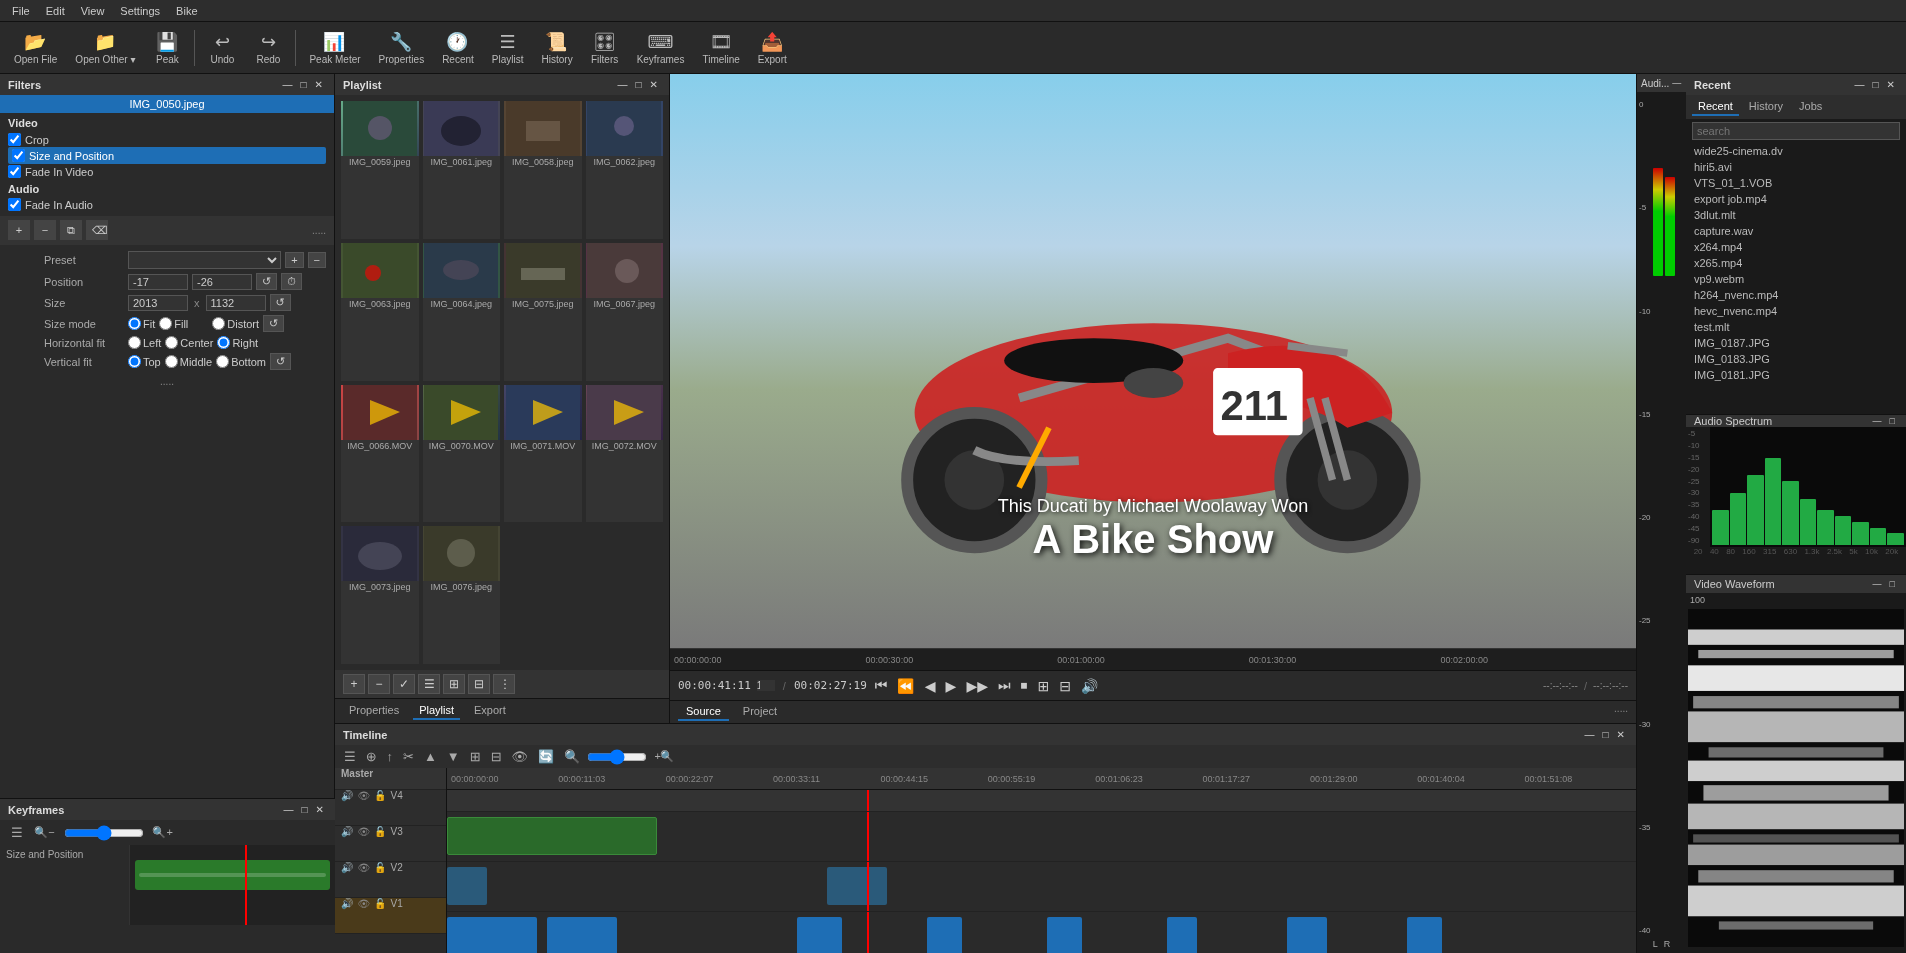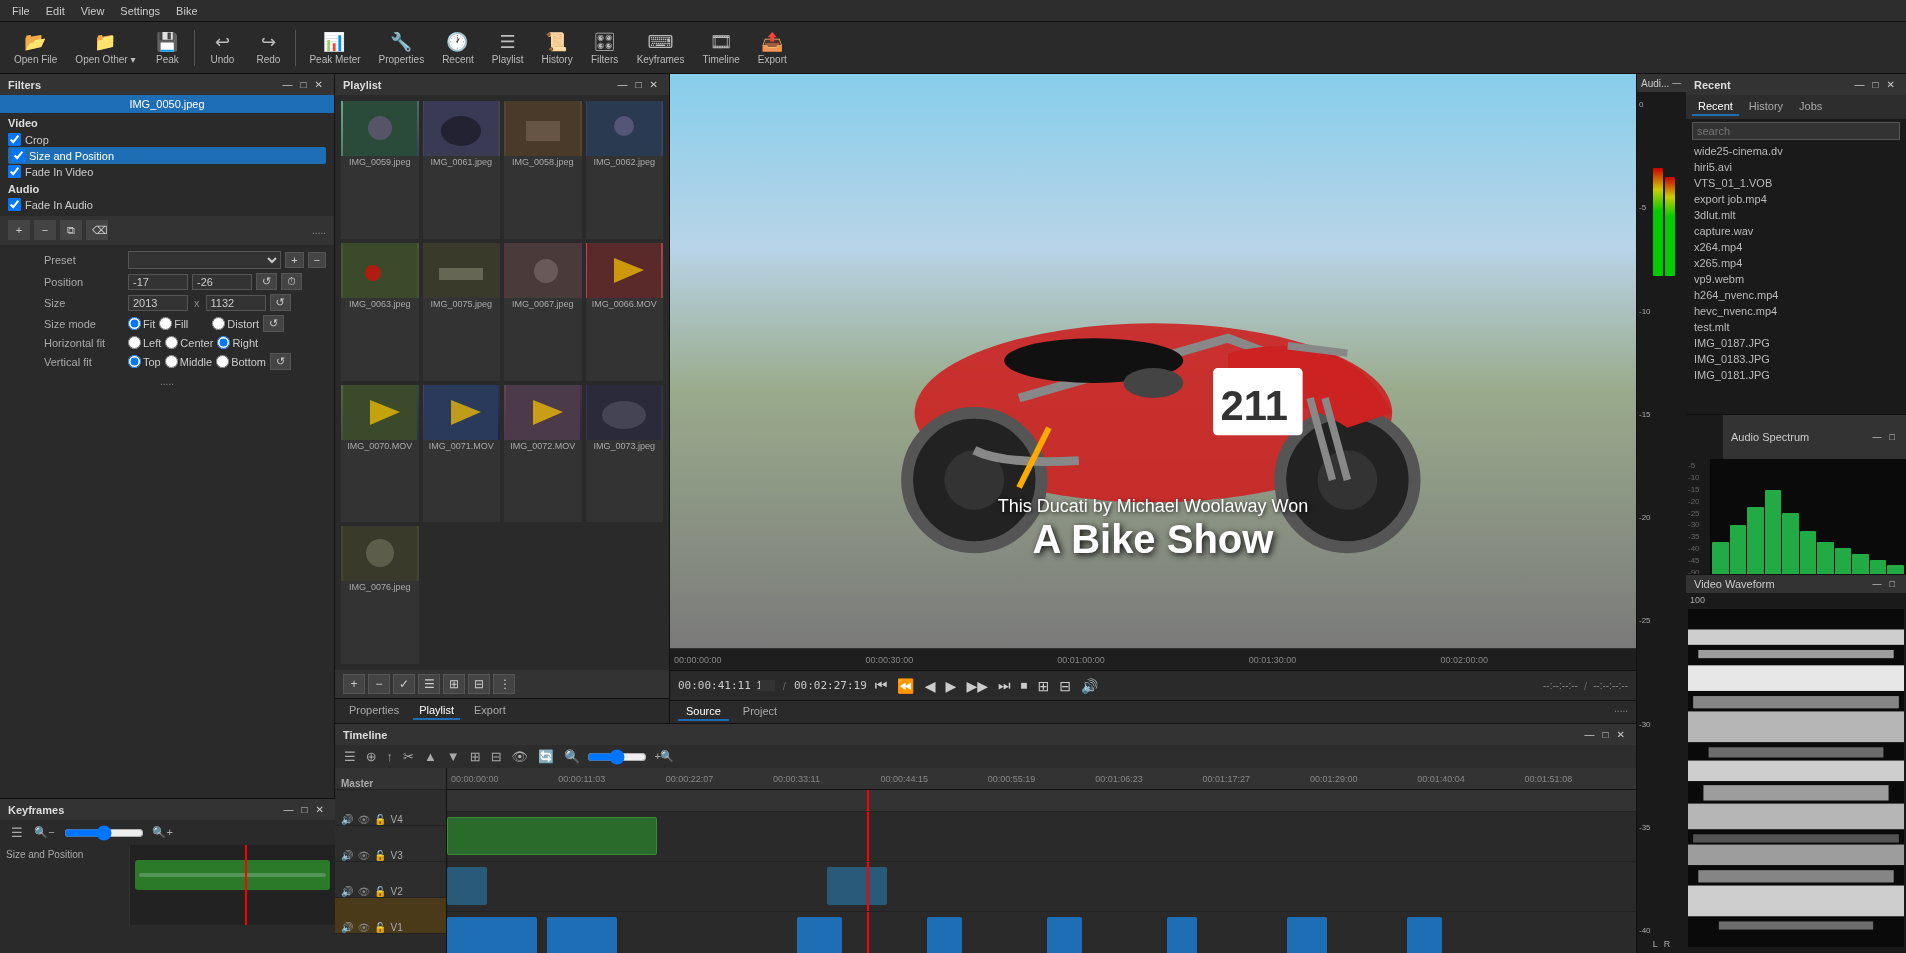--- a/index.html
+++ b/index.html
@@ -81,37 +81,37 @@
     .recent-tabs { display: flex; gap: 4px; padding: 3px 6px; background: #2d2d2d; }
     .recent-tab { cursor: pointer; padding: 2px 6px; color: #aaa; font-size: 11px; }
     .recent-tab.active { color: #fff; border-bottom: 2px solid #1e6eb5; }
     .recent-search { padding: 3px 6px; }
     .recent-search input { width: 100%; background: #333; border: 1px solid #555; color: #ccc; padding: 2px 4px; font-size: 11px; }
     .recent-list { overflow-y: auto; }
     .recent-item { padding: 2px 8px; cursor: pointer; color: #bbb; font-size: 11px; display: flex; align-items: center; }
 
     
     #audio-spectrum { height: 160px; background: #1a1a1a; border-top: 1px solid #111; }
-    #spectrum-header { background: #333; padding: 16px 8px; font-size: 11px; display: flex; justify-content: space-between; margin-left: 37px; }
+    #spectrum-header { background: #333; padding: 0 8px; font-size: 11px; display: flex; justify-content: space-between; }
 
     
     #video-waveform { flex: 1; background: #1a1a1a; border-top: 1px solid #111; overflow: hidden; }
     #vw-header { background: #333; padding: 3px 8px; font-size: 11px; display: flex; justify-content: space-between; align-items: center; }
     .vw-canvas { background: #0a0a0a; height: 350px; margin: 2px; overflow: hidden; position: relative; }
 
     
     #timeline-panel { height: 230px; background: #2a2a2a; border-top: 1px solid #111; display: flex; flex-direction: column; }
     #timeline-header { display: flex; align-items: center; justify-content: space-between; background: #333; padding: 4px 8px; }
     .tl-toolbar { display: flex; align-items: center; gap: 4px; padding: 3px 6px; background: #2d2d2d; }
     .tl-btn { background: none; border: none; color: #aaa; cursor: pointer; font-size: 13px; padding: 1px 3px; }
     .tl-zoom-slider { width: 60px; }
 
     #timeline-tracks { flex: 1; overflow-y: auto; display: flex; }
     .tl-labels { width: 112px; background: #2a2a2a; border-right: 1px solid #111; }
-    .tl-label-row { height: 36px; display: flex; align-items: flex-end; padding: 0 6px; gap: 4px; border-bottom: 1px solid #222; font-size: 10px; color: #aaa; }
+    .tl-label-row { height: 36px; display: flex; align-items: flex-start; padding: 0 6px; gap: 4px; border-bottom: 1px solid #222; font-size: 10px; color: #aaa; }
     .tl-label-row.master { height: 22px; background: #333; font-weight: bold; }
     .tl-track-icon { font-size: 10px; color: #888; cursor: pointer; }
 
     .tl-content { flex: 1; overflow-x: auto; background: #222; position: relative; }
     .tl-ruler-row { height: 22px; background: #333; display: flex; align-items: center; padding: 0 4px; overflow: hidden; border-bottom: 1px solid #111; }
     .tl-ruler-mark { color: #888; font-size: 9px; flex: 1; }
     .tl-track-row { height: 36px; border-bottom: 1px solid #222; position: relative; overflow: hidden; }
     .tl-track-row.master { height: 22px; }
     .left-col { display: flex; flex-direction: column; width: 335px; }
     .center-preview { display: flex; flex-direction: column; flex: 1; }
@@ -375,20 +375,29 @@
           </div>
 
           <div class="playlist-thumb">
             <div class="thumb-img-placeholder" style="background:#453;">
               <svg width="74" height="55" viewBox="0 0 74 55">
                   <rect width="74" height="55" fill="#3a4a2a"></rect>
                   <circle cx="30" cy="30" r="8" fill="red" opacity="0.6"></circle>
                 </svg>
             </div>
             <div class="playlist-thumb-label">IMG_0063.jpeg</div>
+          </div>
+          <div class="playlist-thumb">
+            <div class="thumb-img-placeholder" style="background:#354;">
+              <svg width="74" height="55" viewBox="0 0 74 55">
+                  <rect width="74" height="55" fill="#2a3a4a"></rect>
+                  <ellipse cx="37" cy="27" rx="18" ry="10" fill="#445"></ellipse>
+                </svg>
+            </div>
+            <div class="playlist-thumb-label">IMG_0064.jpeg</div>
           </div>
           <div class="playlist-thumb">
             <div class="thumb-img-placeholder" style="background:#433;">
               <svg width="74" height="55" viewBox="0 0 74 55">
                   <rect width="74" height="55" fill="#3a3a2a"></rect>
                   <rect x="15" y="25" width="44" height="12" fill="#665"></rect>
                 </svg>
             </div>
             <div class="playlist-thumb-label">IMG_0075.jpeg</div>
           </div>

